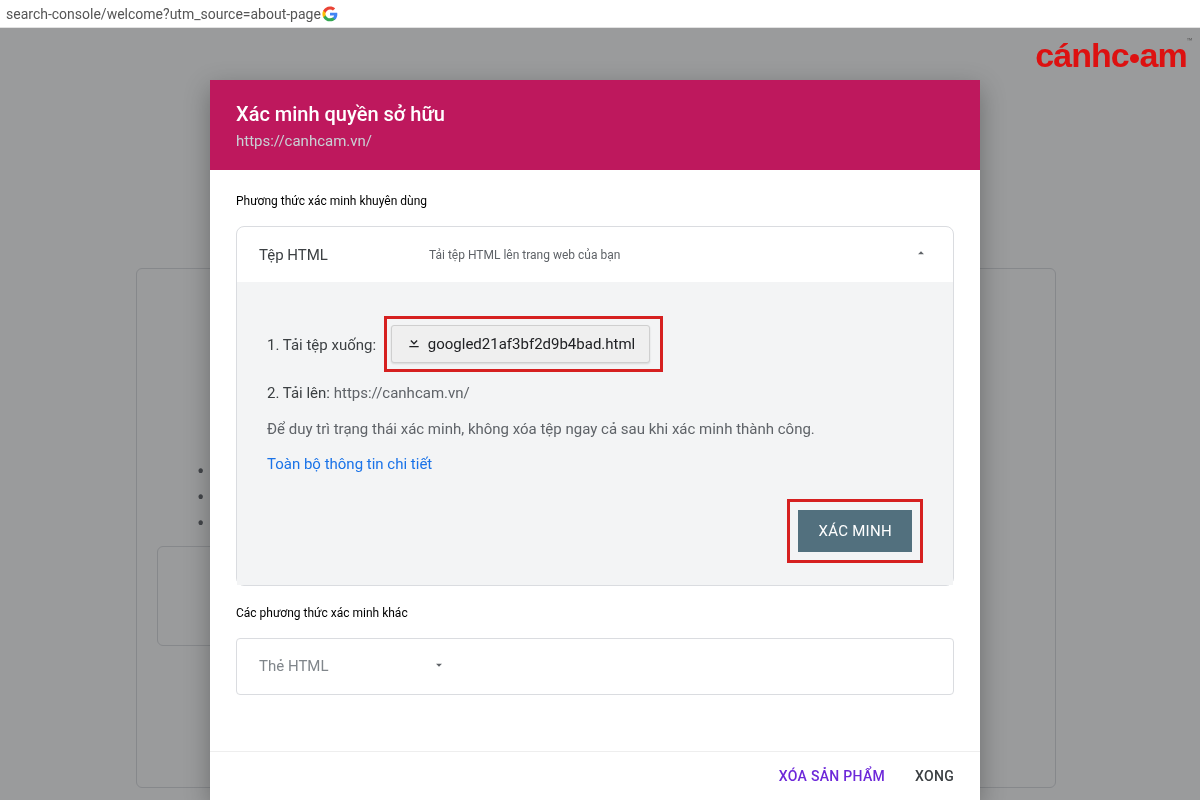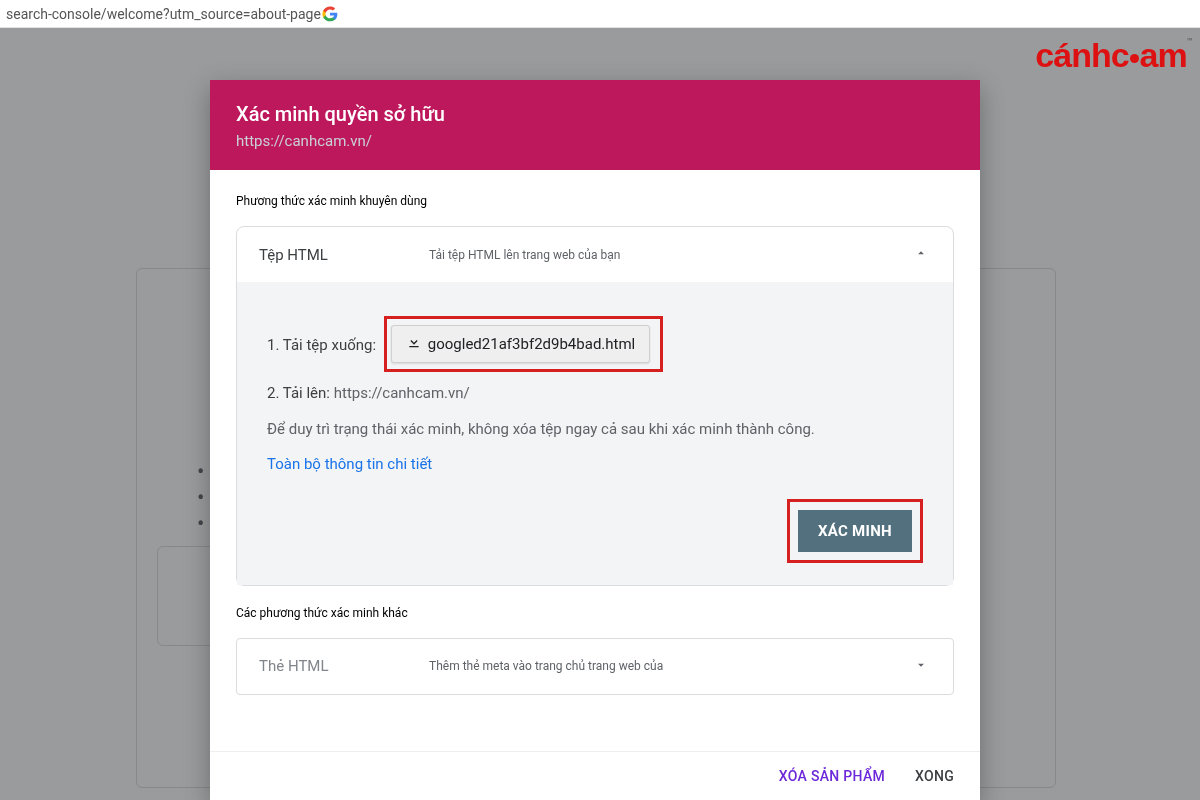--- a/index.html
+++ b/index.html
@@ -33,21 +33,21 @@
   .panel-content{background:#f3f4f5;padding:22px 30px}
   .step{font-size:15px;color:#3c4043;margin:12px 0}
   .step .url{color:#5f6368}
   .dl-wrap{display:inline-block;border:3px solid #d62020;padding:6px 10px 6px 4px;margin-left:4px}
   .dl-btn{display:inline-flex;align-items:center;gap:6px;background:#efefef;border:1px solid #cfcfcf;border-radius:3px;padding:8px 14px;font-size:15px;color:#202124;cursor:pointer;box-shadow:0 1px 2px rgba(0,0,0,.12)}
   .dl-btn svg{width:16px;height:16px}
   .note{font-size:15px;color:#5f6368;line-height:1.5;margin:16px 0 14px}
   .link{color:#1a73e8;font-size:15px;cursor:pointer}
   .verify-row{text-align:right;margin-top:26px}
   .verify-wrap{display:inline-block;border:3px solid #d62020;padding:8px}
-  .verify-btn{background:#52707e;color:#fff;border:none;padding:12px 20px;font-size:15px;font-weight:700;letter-spacing:.3px;cursor:pointer}
+  .verify-btn{background:#52707e;color:#fff;border:none;padding:12px 20px;font-size:15px;font-weight:400;letter-spacing:.3px;cursor:pointer}
   .panel2{border:1px solid #dadce0;border-radius:4px}
   .panel2 .panel-hd{padding:18px 22px}
   .dlg-foot{display:flex;justify-content:flex-end;gap:30px;padding:16px 26px;border-top:1px solid #eee}
   .foot-btn{background:none;border:none;font-size:14px;font-weight:500;letter-spacing:.3px;color:#6d28d9;cursor:pointer}
   .foot-btn.primary{color:#3c4043}
   
   .dlg-body::-webkit-scrollbar{width:14px}
   .dlg-body::-webkit-scrollbar-thumb{background:#bdbdbd;border:3px solid #fff;border-radius:8px}
 </style>
 </head>
@@ -123,21 +123,20 @@
           </span>
         </div>
       </div>
     </div>
 
     <div class="section-label">Các phương thức xác minh khác</div>
 
     <div class="panel2">
       <div class="panel-hd">
         <div class="panel-name" style="color:#80868b">Thẻ HTML</div>
-        <div class="panel-desc">Thêm thẻ meta vào trang chủ trang web của</div>
         <div class="chev">
           <svg viewBox="0 0 24 24">
               <path fill="#5f6368" d="M7 10l5 5 5-5z"></path>
             </svg>
         </div>
       </div>
     </div>
   </div>
 
   <div class="dlg-foot">

